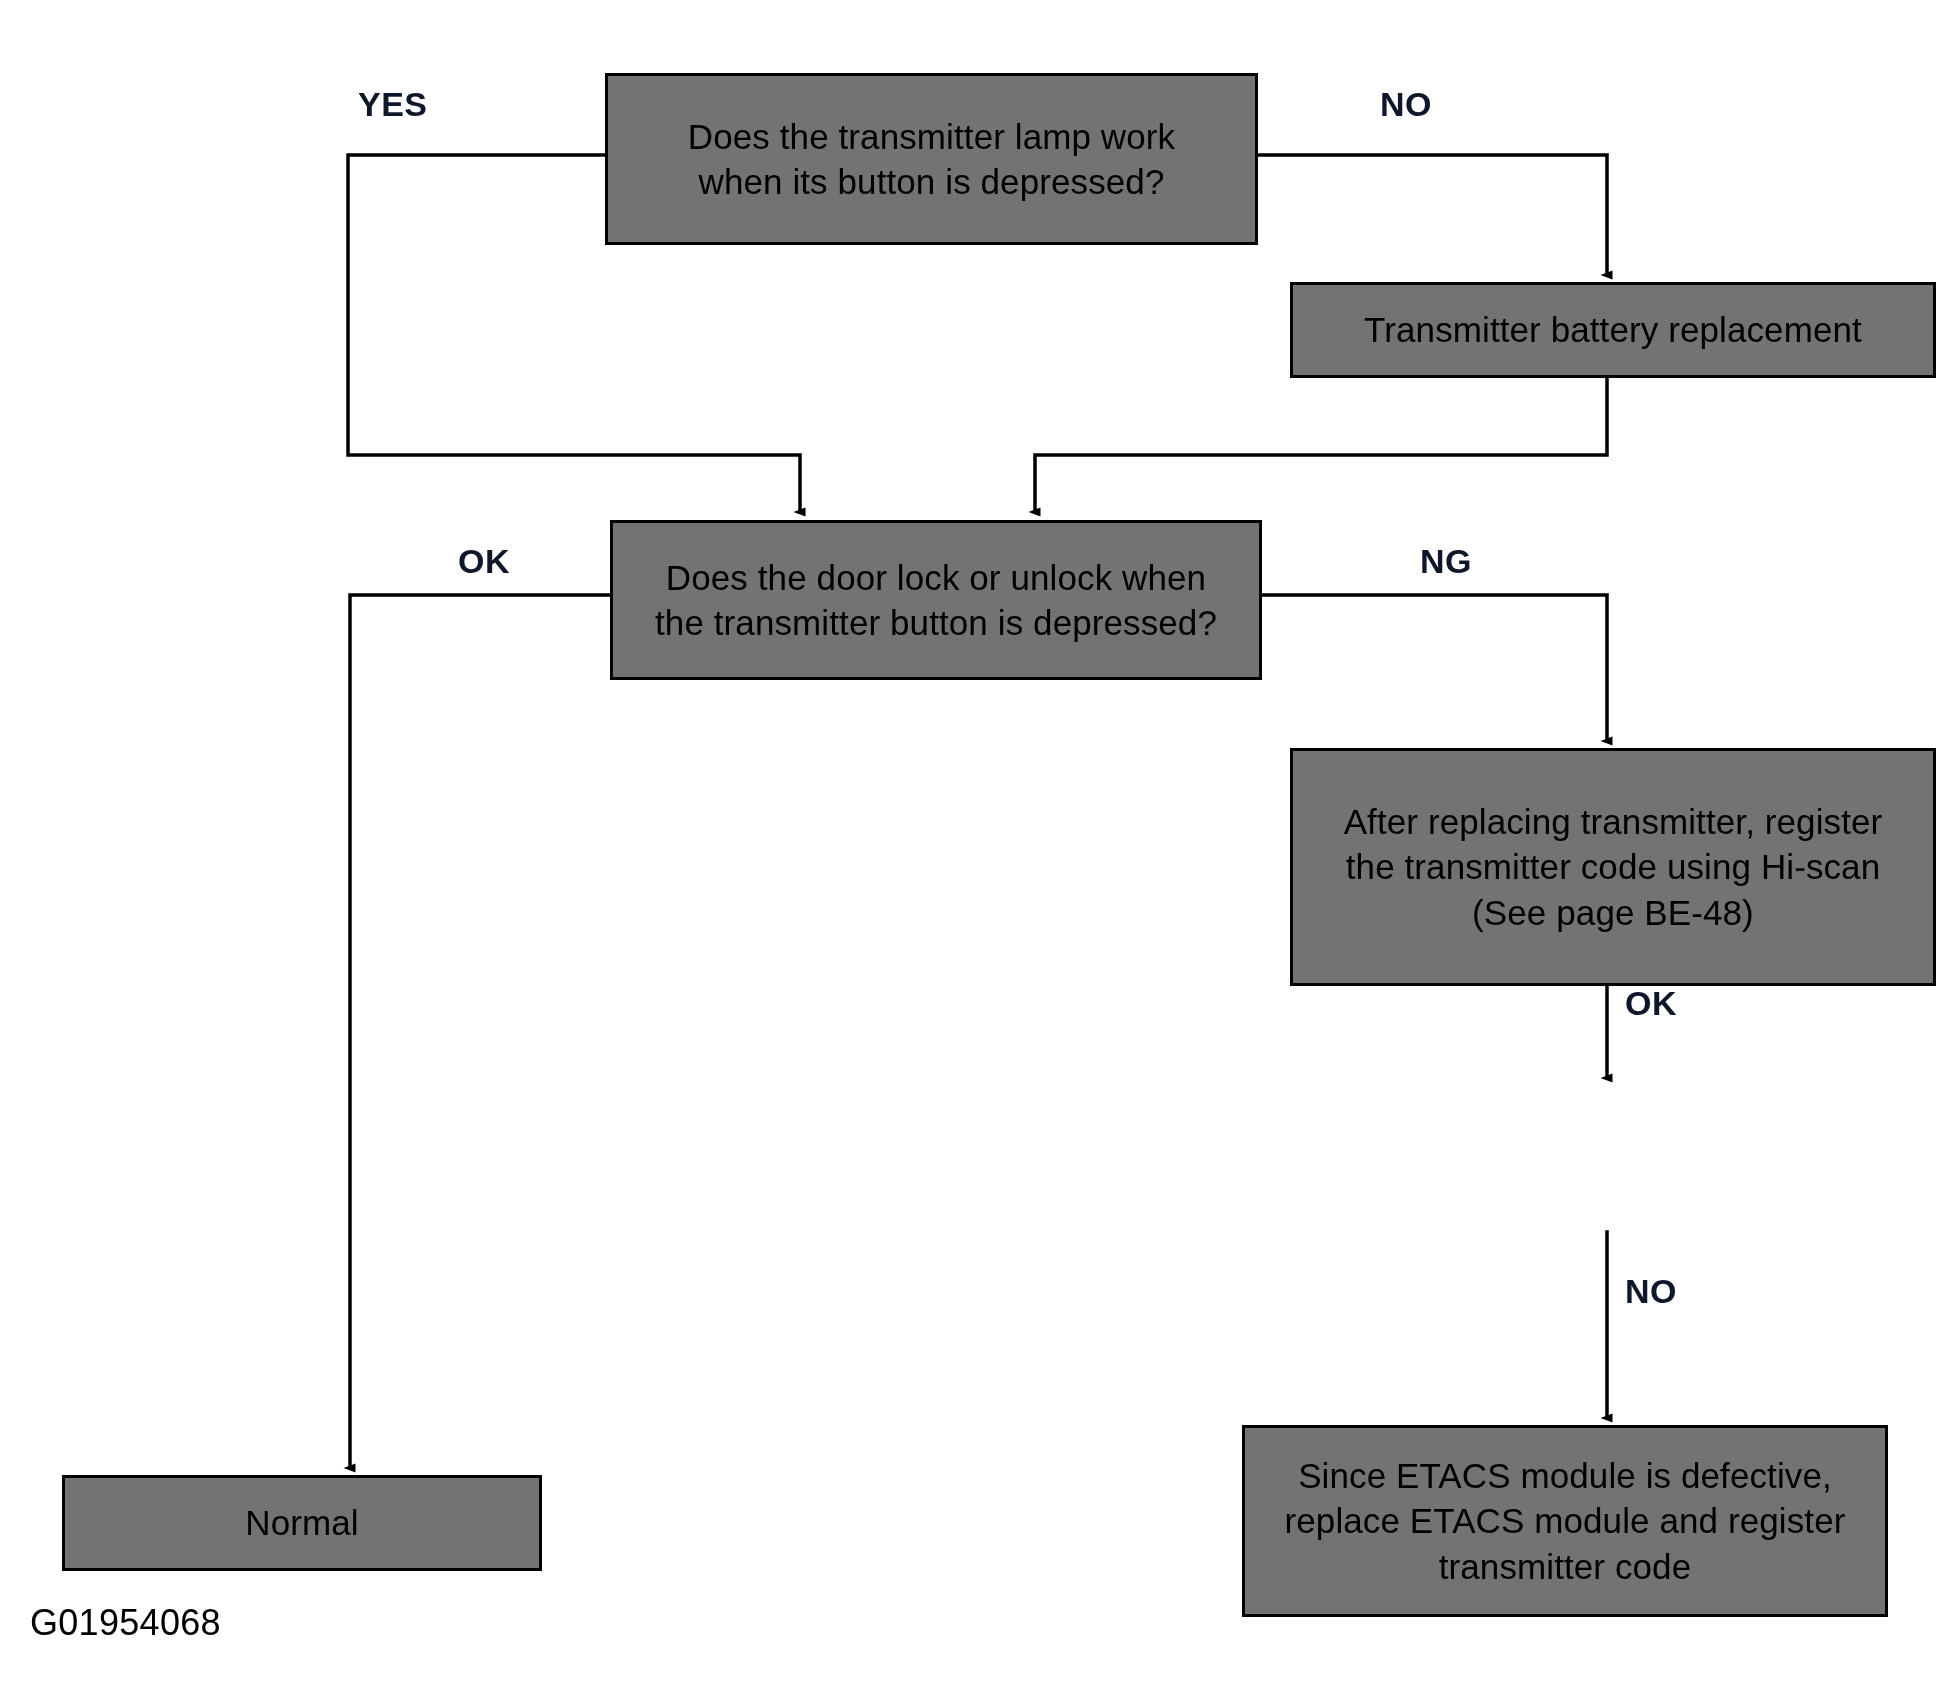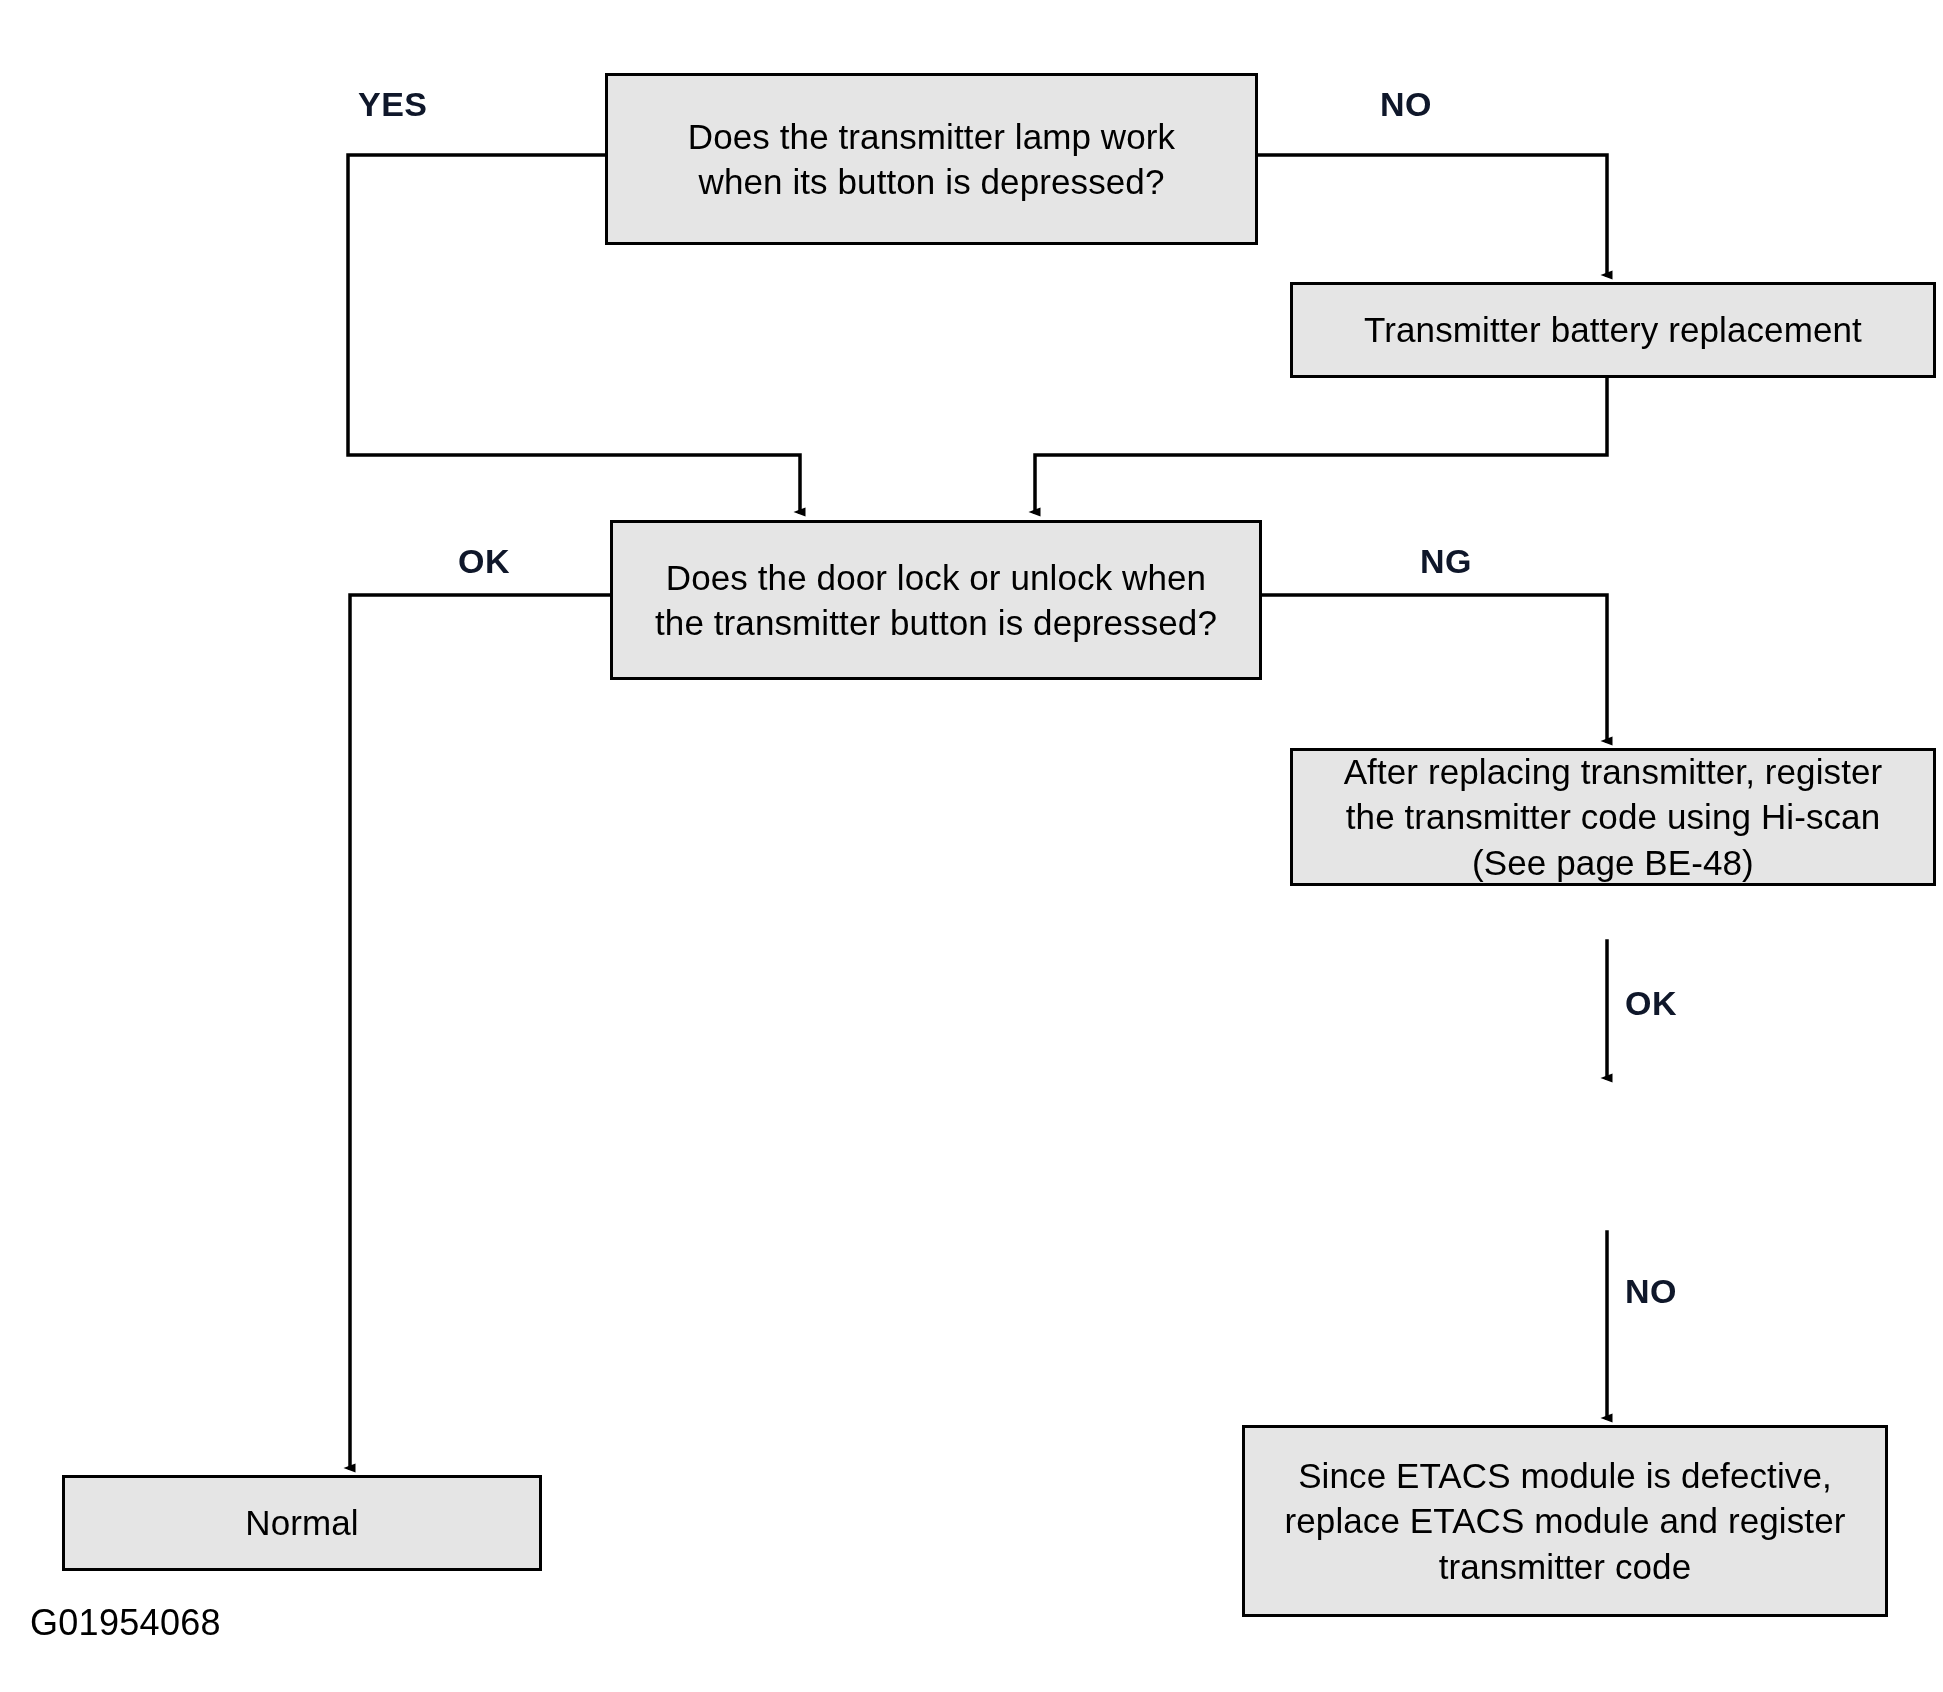--- a/index.html
+++ b/index.html
@@ -24,21 +24,21 @@
     position: absolute;
     top: 0;
     left: 0;
     width: 1943px;
     height: 1692px;
   }
   .node-box {
     position: absolute;
     box-sizing: border-box;
     border: 3px solid #000000;
-    background: #e5e5e5;
+    background: #737373;
     display: flex;
     align-items: center;
     justify-content: center;
     text-align: center;
   }
   .node-text {
     font-family: "Liberation Sans", sans-serif;
     font-size: 35px;
     line-height: 1.30;
     color: #000000;
@@ -101,21 +101,21 @@
 
   <div class="node-box" style="left:1290px; top:282px; width:646px; height:96px;">
     <span class="node-text">Transmitter battery replacement</span>
   </div>
 
   <div class="node-box" style="left:610px; top:520px; width:652px; height:160px;">
     <span class="node-text">Does the door lock or unlock when
 the transmitter button is depressed?</span>
   </div>
 
-  <div class="node-box" style="left:1290px; top:748px; width:646px; height:138px;">
+  <div class="node-box" style="left:1290px; top:748px; width:646px; height:238px;">
     <span class="node-text">After replacing transmitter, register
 the transmitter code using Hi-scan
 (See page BE-48)</span>
   </div>
 
 
   <div class="node-box" style="left:1242px; top:1425px; width:646px; height:192px;">
     <span class="node-text">Since ETACS module is defective,
 replace ETACS module and register
 transmitter code</span>

